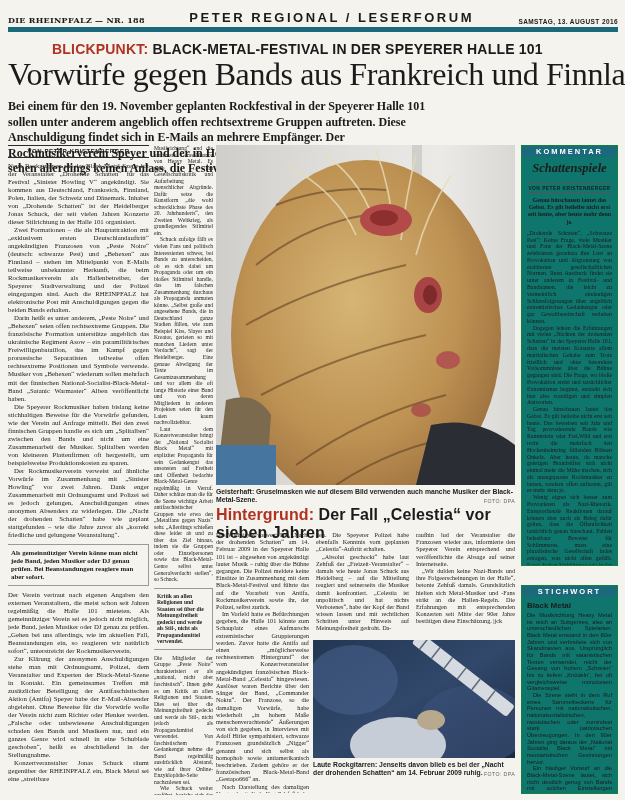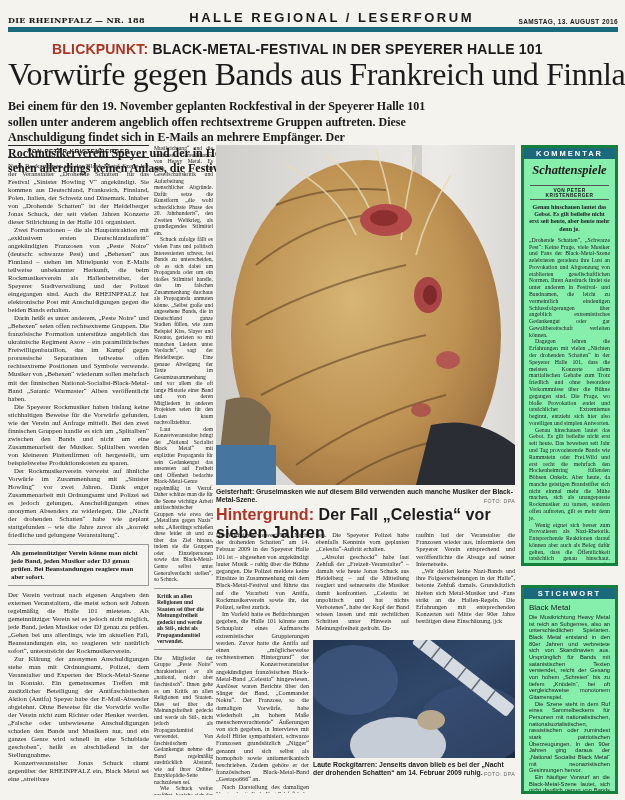--- a/index.html
+++ b/index.html
@@ -41,44 +41,44 @@
   .hg-head{font-family:"Liberation Sans",sans-serif;font-weight:bold;font-size:16px;letter-spacing:.1px;}
   .hg-head .red{color:#b23222;}
   .hg-col{position:absolute;top:25px;text-align:justify;overflow:hidden;hyphens:auto;
           font-size:6.2px;line-height:1.16;}
   .hg-colA{left:0;width:93px;height:262px;}
   .hg-colB{left:100px;width:93px;height:104px;}
   .hg-colC{left:200px;width:99px;height:104px;}
   .hg .photo-bottom{left:97px;top:134px;width:202px;height:118px;}
   .hg-caption{position:absolute;left:97px;top:255px;width:202px;}
   
-  .sidebox{position:absolute;left:521px;width:97px;border:3px solid #15803d;background:#86efac;
+  .sidebox{position:absolute;left:521px;width:97px;border:1px solid #15803d;background:#0f766e;
            box-sizing:border-box;overflow:hidden;}
   .kommentar{top:145px;height:421px;}
   .stichwort{top:585px;height:209px;}
   .sidebar-bar{height:11px;background:#1a6a7c;color:#fff;font-family:"Liberation Sans",sans-serif;
                font-weight:bold;font-size:7.5px;letter-spacing:2px;text-align:center;line-height:11px;}
   .kom-title{font-family:"Liberation Serif",serif;font-weight:bold;font-style:italic;
              font-size:12.5px;text-align:center;margin:4px 0 7px;}
   .kom-byline{font-family:"Liberation Sans",sans-serif;font-weight:bold;font-size:4.8px;letter-spacing:.5px;
               text-align:center;border-top:1px solid #555;border-bottom:1px solid #555;
               margin:0 6px 4px;padding:1.5px 0;}
   .kom-lead{font-weight:bold;font-size:6px;line-height:1.2;text-align:center;margin:0 5px 4px;}
   .side-body{margin:0 5px;text-align:justify;font-size:5.8px;line-height:1.17;hyphens:auto;}
-  .stw-title{font-family:"Liberation Sans",sans-serif;font-weight:normal;font-size:8px;margin:4px 5px 2px;}
+  .stw-title{font-family:"Liberation Sans",sans-serif;font-weight:bold;font-size:8px;margin:4px 5px 2px;}
   .stichwort .side-body{font-family:"Liberation Sans",sans-serif;font-size:5.7px;}
 </style>
 </head>
 <body>
 
 <div class="page">
 
   <div class="mast">
     <span class="mast-left">DIE RHEINPFALZ — NR. 188</span>
-    <span class="mast-center">HALLE REGIONAL / LESERFORUM</span>
+    <span class="mast-center">PETER REGIONAL / LESERFORUM</span>
     <span class="mast-right">SAMSTAG, 13. AUGUST 2016</span>
   </div>
   <div class="rule-teal"></div>
 
   <div class="kicker">
     <span class="red">BLICKPUNKT:</span><span> BLACK-METAL-FESTIVAL IN DER SPEYERER HALLE 101</span>
   </div>
   <h1 class="headline" style="margin:0;">Vorwürfe gegen Bands aus Frankreich und Finnland</h1>
   <div class="deck">Bei einem für den 19. November geplanten Rockfestival in der Speyerer Halle 101 sollen unter anderem angeblich offen rechtsextreme Gruppen auftreten. Diese Anschuldigung findet sich in E-Mails an mehrere Empfänger. Der Rockmusikerverein Speyer und der in Heidelberg ansässige Konzertveranstalter sehen allerdings keinen Anlass, die Festivalpläne zu ändern.</div>
 

